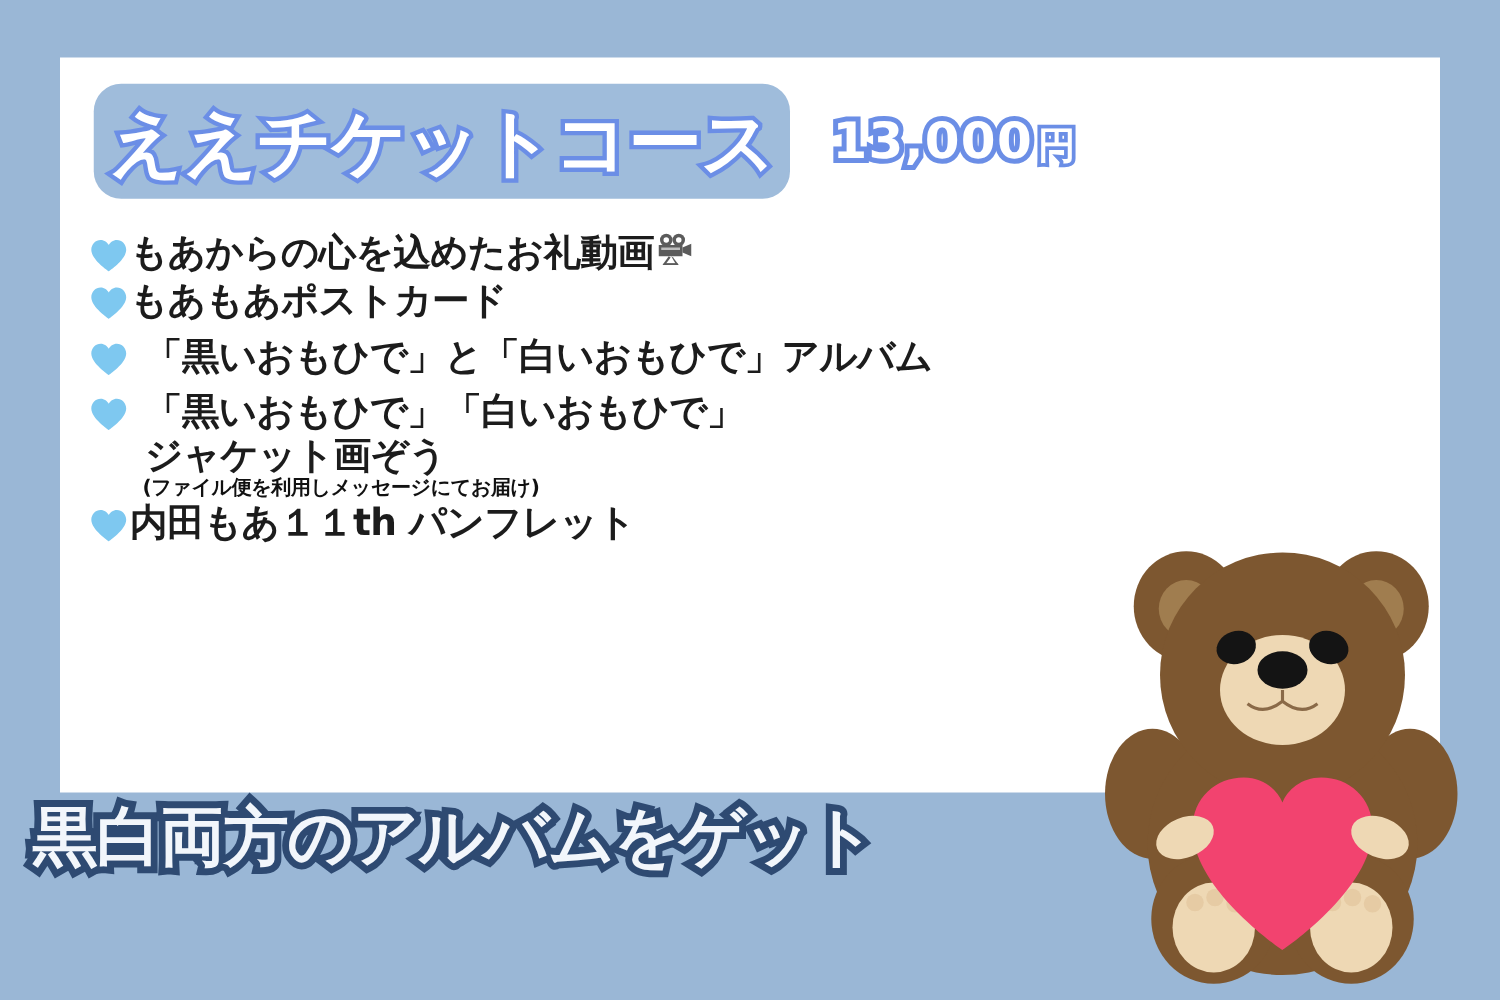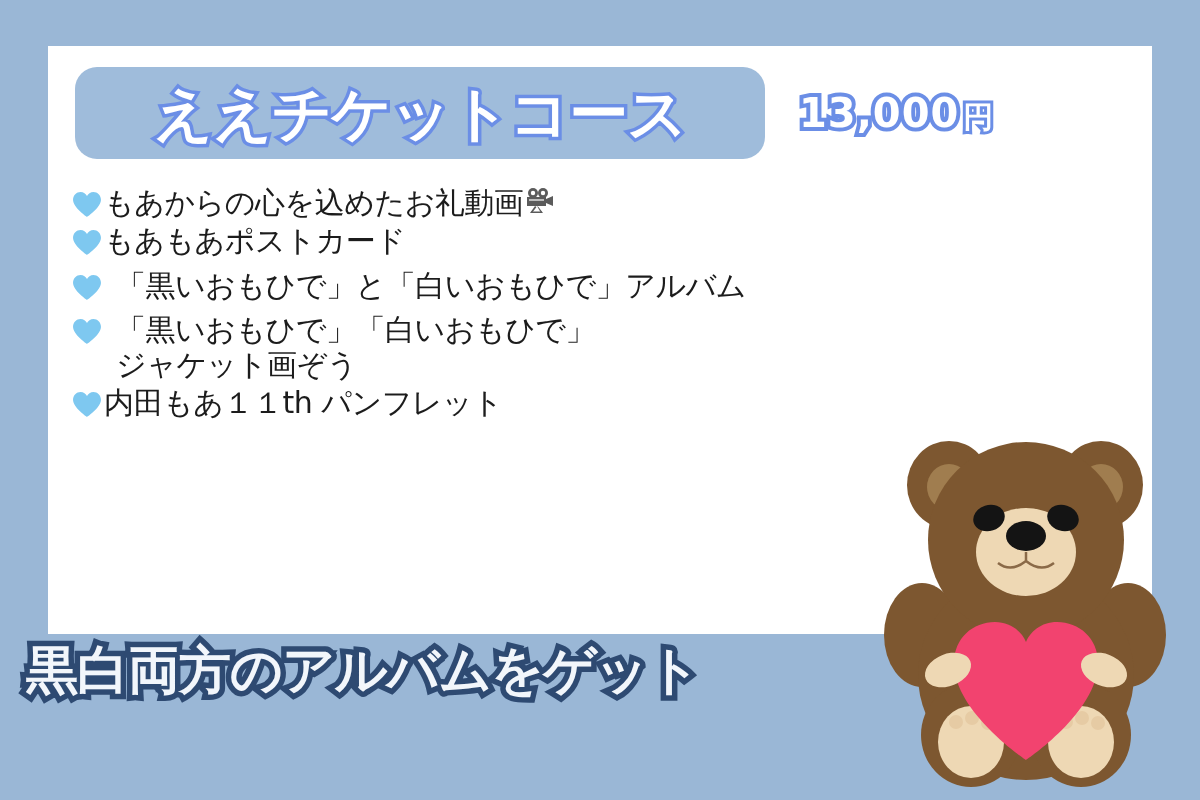--- a/index.html
+++ b/index.html
@@ -38,21 +38,21 @@
     left: 27px;
     top: 21px;
     display: flex;
     align-items: center;
     height: 92px;
   }
   .title-pill {
     background: #9fbcdb;
     border-radius: 22px;
     height: 92px;
-    width: 690px;
+    width: 557px;
     display: flex;
     align-items: center;
     justify-content: center;
     box-sizing: border-box;
   }
   .title-text {
     font-size: 59px;
     font-weight: bold;
     color: #ffffff;
     letter-spacing: -1px;
@@ -99,21 +99,21 @@
     z-index: 3;
   }
   .benefit {
     position: relative;
     margin-bottom: 3px;
   }
   .b-main {
     display: flex;
     align-items: flex-start;
     font-size: 30px;
-    font-weight: normal;
+    font-weight: bold;
     color: #1c1c1c;
     line-height: 1.16;
     font-family: "DejaVu Sans", sans-serif;
     letter-spacing: -0.5px;
   }
   .heart-bullet {
     flex: 0 0 auto;
     width: 30px;
     height: 27px;
     margin-right: 2px;
@@ -230,20 +230,21 @@
       </div>
 
       <div class="benefit">
         <div class="b-main">
           <svg class="heart-bullet" viewBox="0 0 32 29">
             <path d="M16 28 C16 28 1 18 1 9.5 C1 4.5 4.8 1 9 1 C12.3 1 14.8 3 16 5.4 C17.2 3 19.7 1 23 1 C27.2 1 31 4.5 31 9.5 C31 18 16 28 16 28 Z" fill="#7ec8f0"></path>
           </svg>
           <span class="b-text indent-text">「黒いおもひで」「白いおもひで」
 ジャケット画ぞう</span>
         </div>
+        <div class="b-note note-indent-2">(ファイル便を利用しメッセージにてお届け)</div>
       </div>
 
 
 
       <div class="benefit">
         <div class="b-main">
           <svg class="heart-bullet" viewBox="0 0 32 29">
             <path d="M16 28 C16 28 1 18 1 9.5 C1 4.5 4.8 1 9 1 C12.3 1 14.8 3 16 5.4 C17.2 3 19.7 1 23 1 C27.2 1 31 4.5 31 9.5 C31 18 16 28 16 28 Z" fill="#7ec8f0"></path>
           </svg>
           <span class="b-text">内田もあ１１th パンフレット</span>

